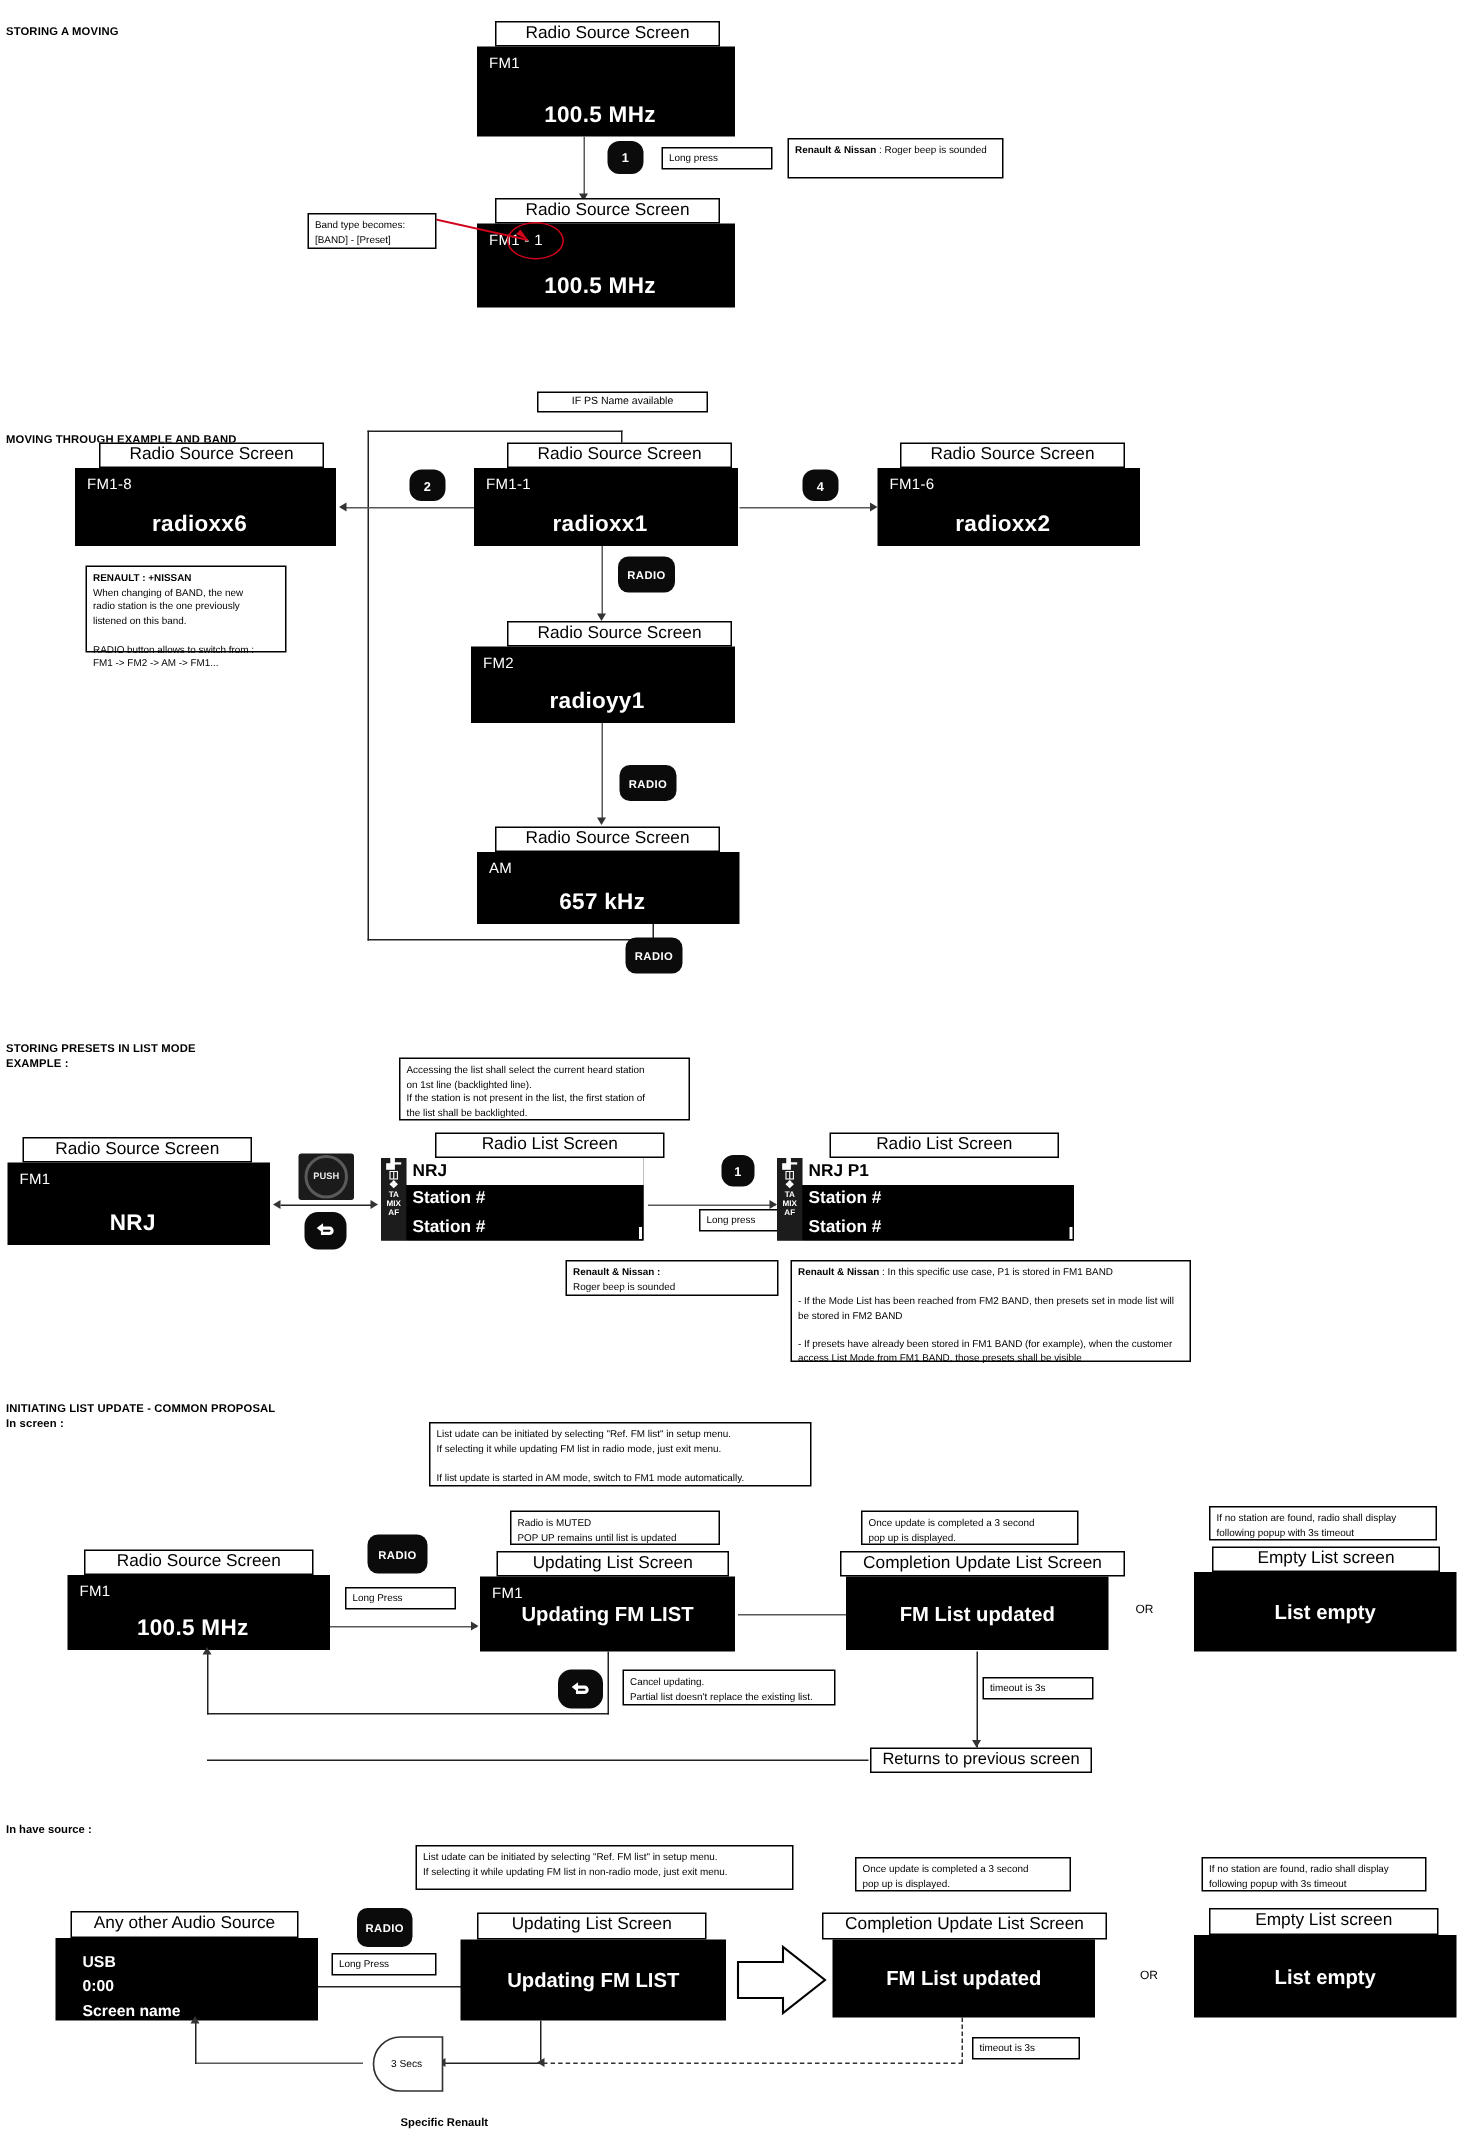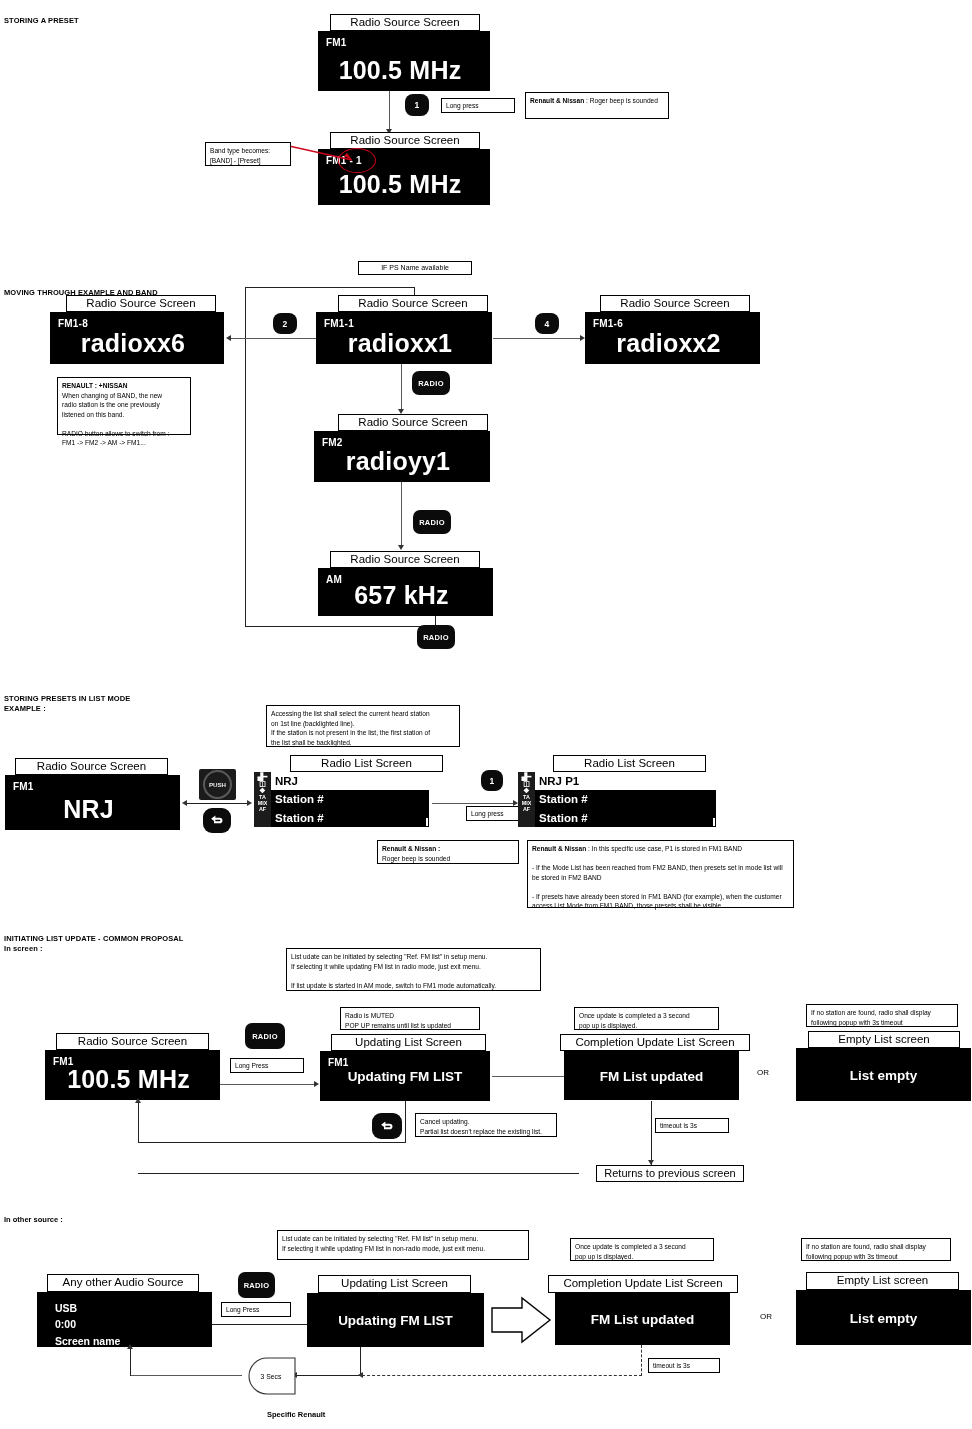--- a/index.html
+++ b/index.html
@@ -14,22 +14,22 @@
   .sub-head{font-size:7.5px;font-weight:bold;}
 
   
   .caption{
     border:1px solid #000;background:#fff;font-size:11.5px;
     text-align:center;line-height:1;display:flex;align-items:center;justify-content:center;
     font-weight:400;
   }
   
   .disp{background:#000;color:#fff;position:absolute;}
-  .disp .band{position:absolute;left:8px;top:6px;font-size:10px;font-weight:bold;letter-spacing:.2px;}
-  .disp .big{position:absolute;left:0;right:8px;bottom:6px;text-align:center;font-size:25px;font-weight:bold;letter-spacing:.2px;}
+  .disp .band{position:absolute;left:8px;top:6px;font-size:10px;font-weight:normal;letter-spacing:.2px;}
+  .disp .big{position:absolute;left:0;right:8px;bottom:6px;text-align:center;font-size:15px;font-weight:bold;letter-spacing:.2px;}
   .disp .mid{position:absolute;left:0;right:0;top:50%;transform:translateY(-50%);text-align:center;font-size:13.5px;font-weight:bold;}
   .disp .lines{position:absolute;left:18px;top:8px;font-size:10.5px;font-weight:bold;line-height:1.55;}
 
   
   .note{
     border:1px solid #000;background:#fff;font-size:6.6px;line-height:1.45;
     padding:3px 4px;white-space:pre-line;
   }
   .note b{font-weight:bold;}
   .note.c{display:flex;align-items:center;justify-content:center;padding:2px 4px;white-space:normal;}
@@ -78,21 +78,21 @@
   .dash{position:absolute;border-top:1px dashed #333;}
   .dashv{position:absolute;border-left:1px dashed #333;}
 
   .bigarrow{position:absolute;}
   .oval3{position:absolute;}
   .redell{position:absolute;border:1.4px solid #d0021b;border-radius:50%;}
 </style>
 </head>
 <body>
 
-<div class="abs sec-head" style="left:4px;top:16px;">STORING A PRESET</div>
+<div class="abs sec-head" style="left:4px;top:16px;">STORING A MOVING</div>
 
 <div class="abs caption" style="left:330px;top:14px;width:150px;height:17px;">Radio Source Screen</div>
 <div class="disp" style="left:318px;top:31px;width:172px;height:60px;">
   <span class="band">FM1</span>
   <span class="big">100.5 MHz</span>
 </div>
 
 <div class="abs ln" style="left:389px;top:91px;width:1px;height:41px;"></div>
 <div class="abs arrow ar-d" style="left:386px;top:129px;"></div>
 <div class="abs key num" style="left:405px;top:94px;width:24px;height:22px;">1</div>
@@ -313,24 +313,24 @@
 Partial list doesn't replace the existing list.</div>
 <div class="abs label-box" style="left:655px;top:1118px;width:74px;height:15px;">timeout is 3s</div>
 
 <div class="abs ln blk" style="left:405px;top:1101px;width:1px;height:42px;"></div>
 <div class="abs ln blk" style="left:138px;top:1142px;width:268px;height:1px;"></div>
 <div class="abs ln blk" style="left:138px;top:1101px;width:1px;height:42px;"></div>
 <div class="abs arrow ar-u" style="left:135px;top:1098px;"></div>
 
 <div class="abs ln blk" style="left:651px;top:1101px;width:1px;height:64px;"></div>
 <div class="abs arrow ar-d" style="left:648px;top:1160px;"></div>
-<div class="abs caption" style="left:596px;top:1165px;width:148px;height:17px;font-size:11px;">Returns to previous screen</div>
+<div class="abs caption" style="left:580px;top:1165px;width:148px;height:17px;font-size:11px;">Returns to previous screen</div>
 <div class="abs ln blk" style="left:138px;top:1173px;width:441px;height:1px;"></div>
 
-<div class="abs sub-head" style="left:4px;top:1215px;">In other source :</div>
+<div class="abs sub-head" style="left:4px;top:1215px;">In have source :</div>
 
 <div class="abs note" style="left:277px;top:1230px;width:252px;height:30px;">List udate can be initiated by selecting "Ref. FM list" in setup menu.
 If selecting it while updating FM list in non-radio mode, just exit menu.</div>
 <div class="abs note" style="left:570px;top:1238px;width:144px;height:23px;">Once update is completed a 3 second
 pop up is displayed.</div>
 <div class="abs note" style="left:801px;top:1238px;width:150px;height:23px;">If no station are found, radio shall display
 following popup with 3s timeout</div>
 
 <div class="abs caption" style="left:47px;top:1274px;width:152px;height:18px;">Any other Audio Source</div>
 <div class="disp" style="left:37px;top:1292px;width:175px;height:55px;">

